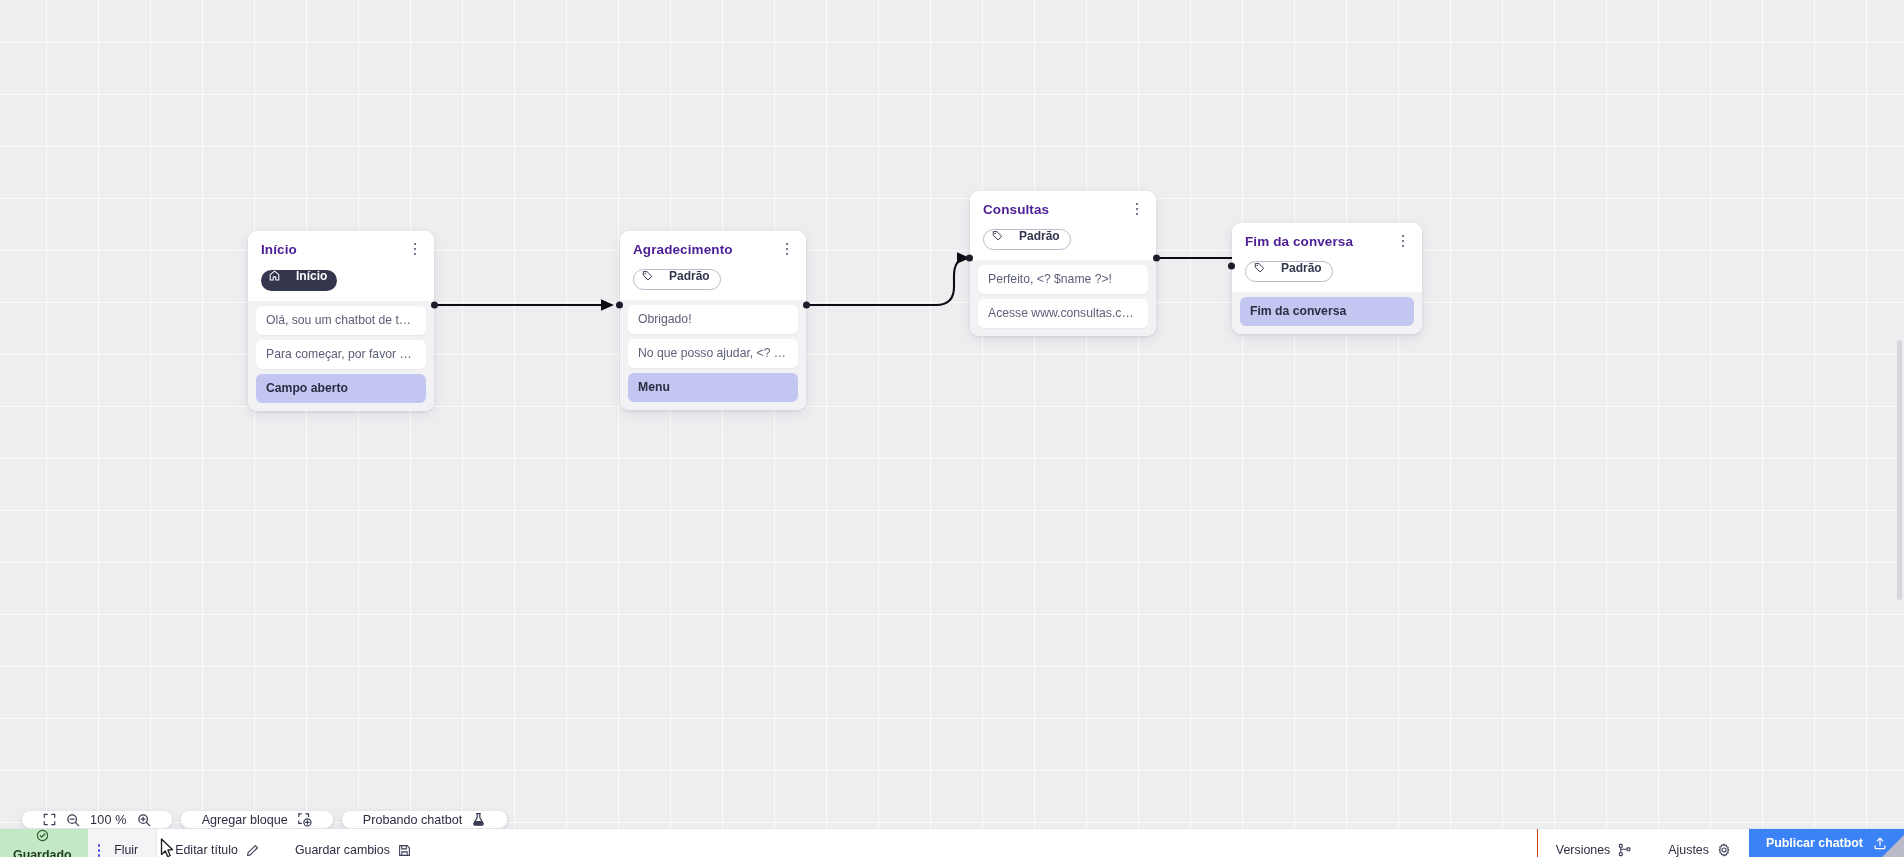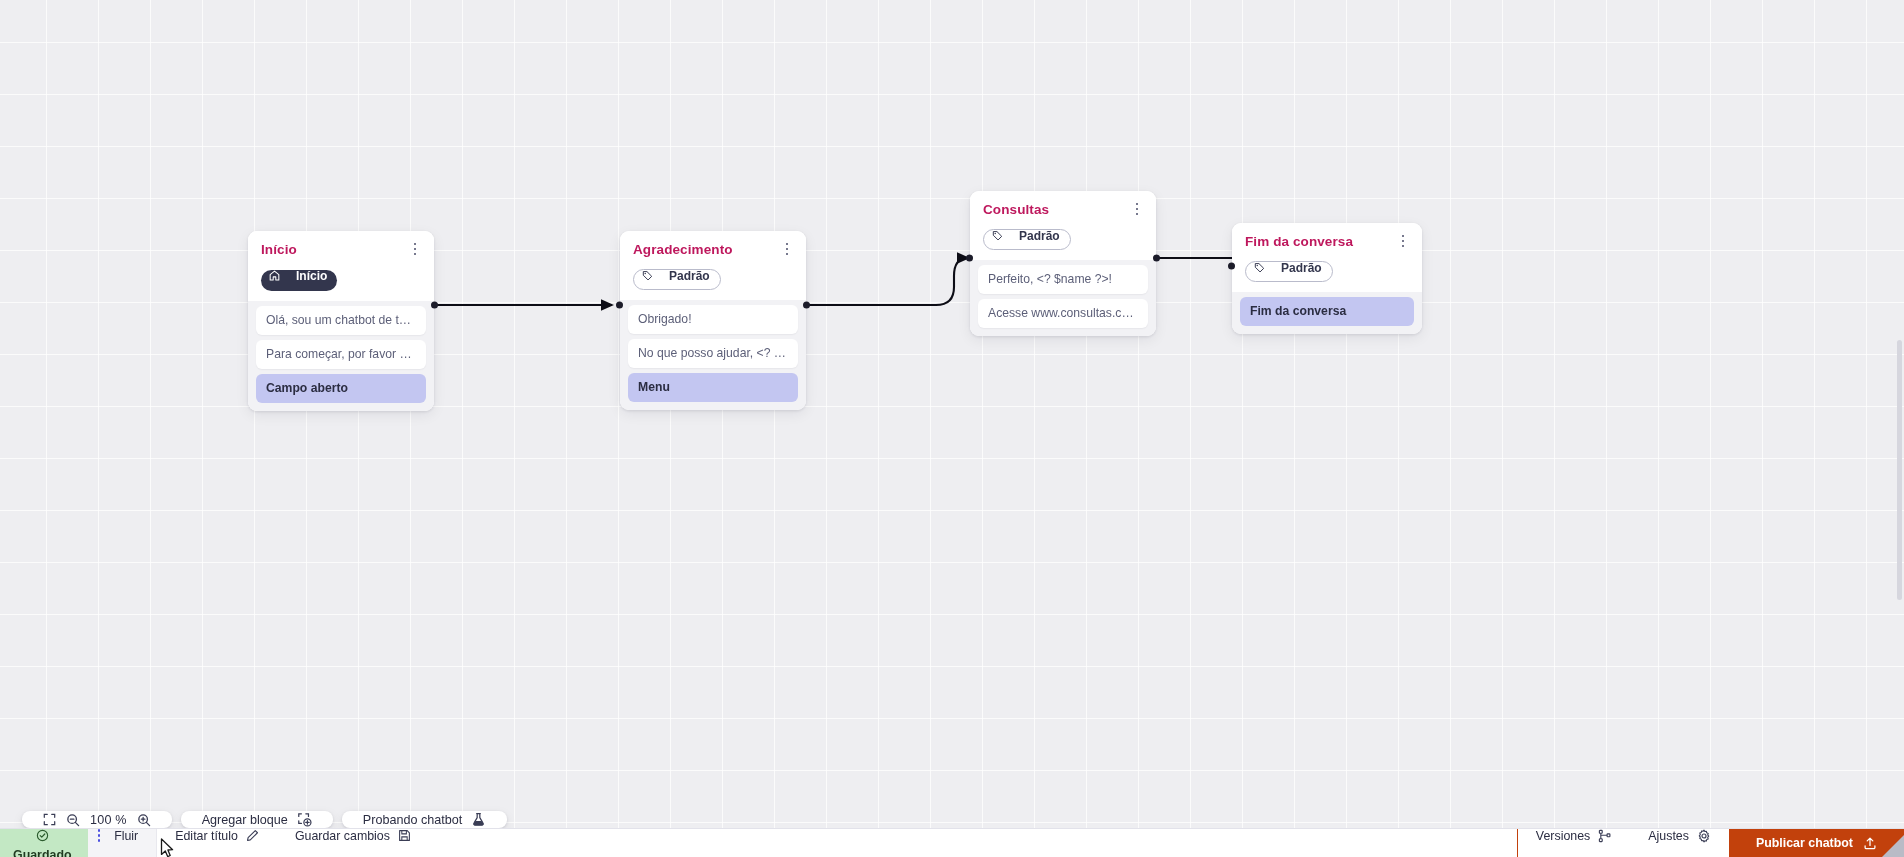--- a/index.html
+++ b/index.html
@@ -31,21 +31,21 @@
     padding:0;
     user-select:none;
   }
   .node-head {
     padding:11px 13px 10px 13px;
     position:relative;
     background:#fff;
     border-radius:9px 9px 0 0;
   }
   .node-title {
-    font-size:13.5px; font-weight:bold; color:#be185d;
+    font-size:13.5px; font-weight:bold; color:#4c1d95;
     letter-spacing:.1px; line-height:16px;
     margin-bottom:9px;
   }
   .kebab {
     position:absolute; right:11px; top:9px;
     width:16px; height:18px;
     display:flex; flex-direction:column; align-items:center;
     justify-content:center; gap:2.5px; cursor:pointer;
   }
   .kebab i { width:2.6px; height:2.6px; border-radius:50%; background:#4a4d68; display:block; }
@@ -123,39 +123,39 @@
     font-size:12.4px; color:#2b2d42;
     z-index:10;
   }
   #saved-chip {
     background:#c3e8c4; color:#1f3a20;
     display:flex; align-items:center; gap:6px;
     padding:0 16px 0 13px;
     font-weight:bold; font-size:12.4px;flex-direction:column;
   }
   .sb-item {
-    display:flex; align-items:flex-start; gap:8px;
+    display:flex; align-items:flex-end; gap:8px;
     padding:0 18px; cursor:pointer;
     position:relative;
   }
   #tab-fluir {
     background:#f4f4f7;
     padding-left:10px;
     gap:14px;
     border-right:1px solid #e8e8ee;
   }
   .drag-dots {
     display:flex; flex-direction:column; gap:2.5px; align-items:center;
   }
   .drag-dots i { width:2.6px; height:2.6px; border-radius:50%; background:#4b4fe0; display:block; }
   #sb-right { margin-left:auto; display:flex; align-items:stretch; border-left:1px solid #c2410c; }
   #publish-btn {
-    background:#c2410c; color:#ffffff; font-weight:bold;
+    background:#3b82f6; color:#ffffff; font-weight:bold;
     display:flex; align-items:center; gap:10px;
-    padding:0 27px; cursor:pointer;
+    padding:0 17px; cursor:pointer;
     position:relative; overflow:hidden;
   }
   #resize-corner {
     position:absolute; right:0; bottom:0;
     width:0; height:0;
     border-style:solid;
     border-width:0 0 22px 22px;
     border-color:transparent transparent #b9bbc6 transparent;
     z-index:12;
   }

